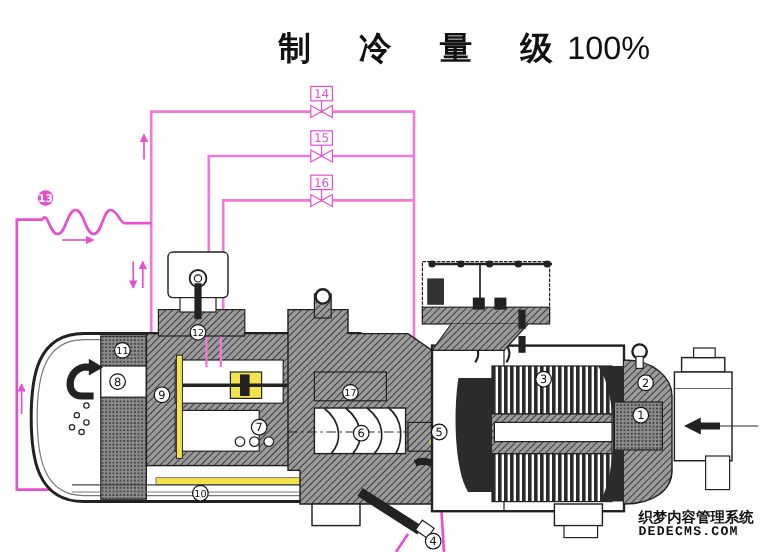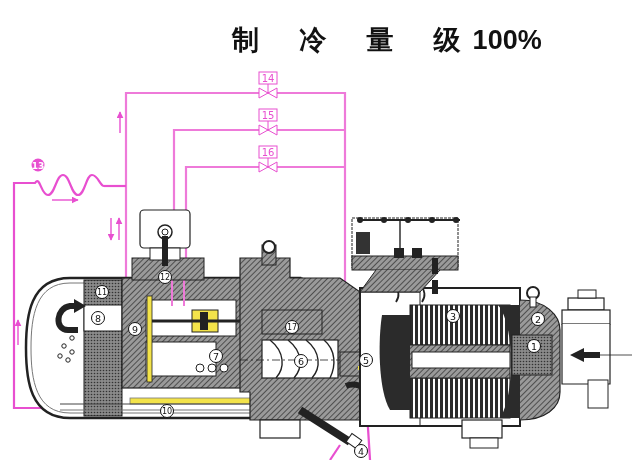--- a/index.html
+++ b/index.html
@@ -1,19 +1,19 @@
 <!DOCTYPE html>
 <html><head>
 <meta charset="utf-8">
 <style>
   html,body{margin:0;padding:0;background:#ffffff;}
   body{width:640px;height:460px;position:relative;overflow:hidden;font-family:"DejaVu Sans",sans-serif;}
   .title{position:absolute;left:232px;top:22px;font-size:27px;font-weight:bold;color:#111;letter-spacing:3px;white-space:nowrap;}
   .title .cn{letter-spacing:12px;font-family:Liberation Mono, monospace;}
-  .title .pct{font-family:"Liberation Sans",sans-serif;font-weight:bold;letter-spacing:0;text-align:center;}
+  .title .pct{font-family:"Liberation Sans",sans-serif;font-weight:normal;letter-spacing:0;text-align:center;}
   svg#diagram{position:absolute;left:0;top:0;}
   .lbl{font-family:"DejaVu Sans",sans-serif;font-size:10px;}
   .watermark{position:absolute;left:532px;top:425px;color:#111;font-weight:bold;font-size:12px;line-height:13px;white-space:nowrap;}
   .watermark .wm2{font-family:"Liberation Mono",monospace;font-size:11px;letter-spacing:1px;}
 </style>
 </head>
 <body>
 
 <div class="title">
   <span class="cn">制 冷 量 级</span><span class="pct">100%</span>
@@ -258,13 +258,15 @@
         <text x="165" y="280" font-size="8">12</text>
       </g>
     <g>
         <circle cx="292" cy="327" r="6.5" fill="#fff" stroke="#111"></circle>
         <text x="292" y="330" font-size="8">17</text>
       </g>
   </g>
 </svg>
 
 <div class="watermark">
+  <div>织梦内容管理系统</div>
+  <div class="wm2">DEDECMS.COM</div>
 </div>
 
 </body></html>

